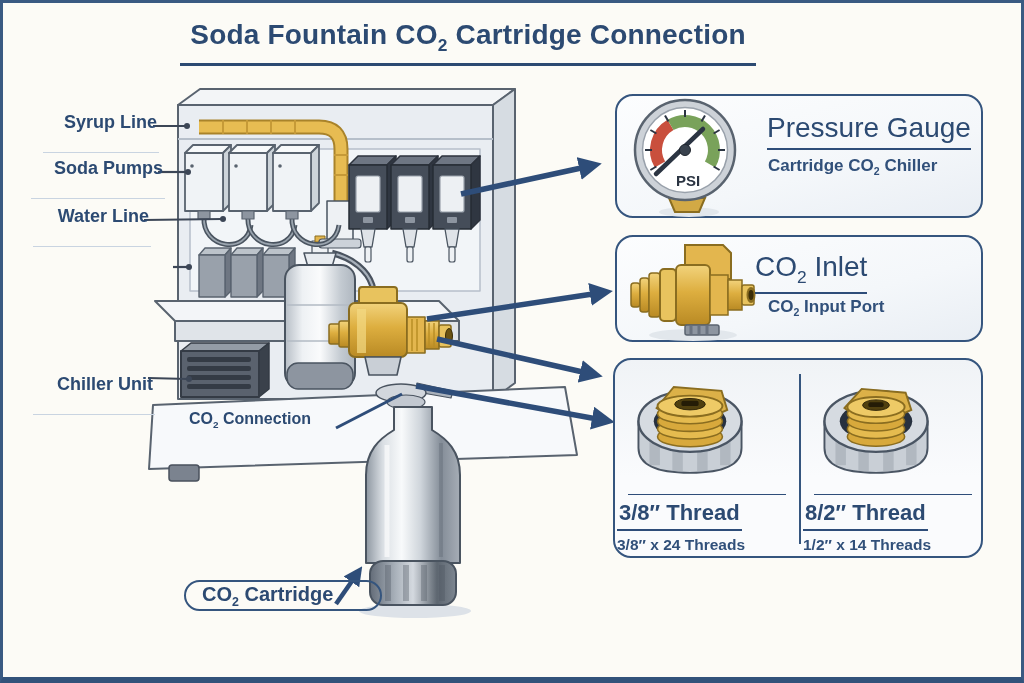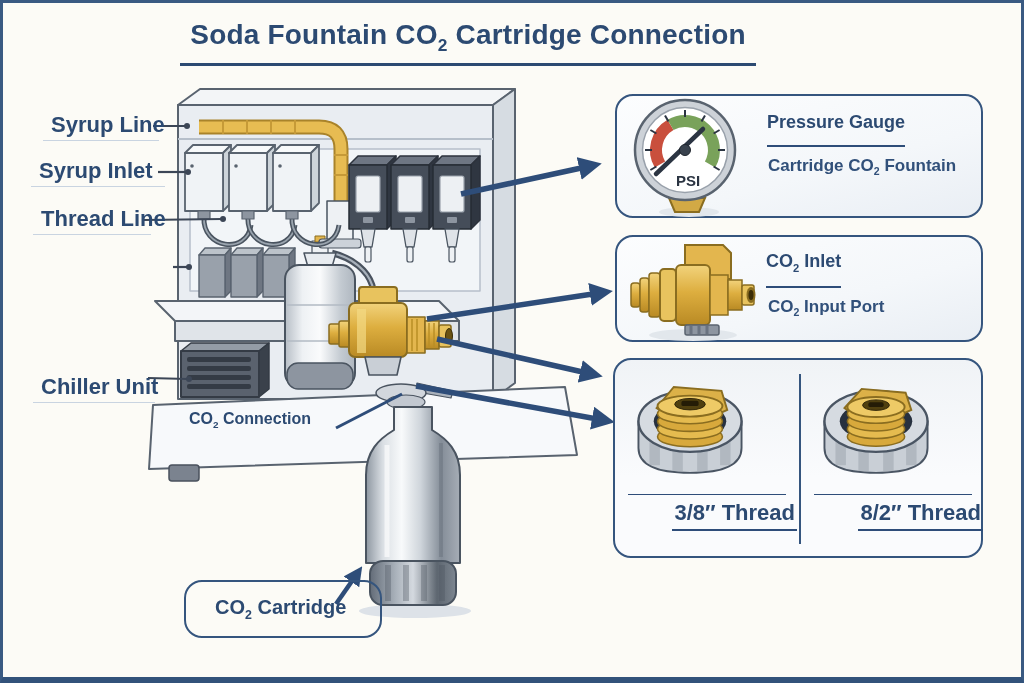--- a/index.html
+++ b/index.html
@@ -5,43 +5,43 @@
   html,body{margin:0;padding:0;background:#e8e8e8;}
   #frame{
     position:relative;width:1024px;height:683px;box-sizing:border-box;
     background:#fcfbf6;overflow:hidden;
     border:3px solid #3a5a82;border-bottom:6px solid #32527a;
     font-family:"Liberation Sans","DejaVu Sans",sans-serif;
     color:#2c4a72;
   }
   svg{display:block;}
   #art{position:absolute;left:0;top:0;}
-  .lbl{position:absolute;font-weight:bold;font-size:22px;color:#2c4a72;
-       white-space:nowrap;text-align:left;
-       border-bottom:1.5px solid #c9d4e1;padding:0 2px 3px 8px;line-height:1.1;}
+  .lbl{position:absolute;font-weight:bold;font-size:18px;color:#2c4a72;
+       white-space:nowrap;text-align:right;
+       border-bottom:1.5px solid #c9d4e1;padding:0 2px 19px 8px;line-height:1.1;}
   sub{font-size:0.62em;}
   .title-wrap{position:absolute;left:120px;top:16px;width:690px;text-align:center;}
   .title-wrap .t{display:inline-block;font-size:28px;font-weight:bold;letter-spacing:.2px;
        color:#2c4a72;border-bottom:3px solid #2c4a72;padding:0 10px 7px;}
   .callout{position:absolute;border:2.5px solid #35557e;border-radius:18px;box-sizing:border-box;
        background:linear-gradient(165deg,#fcfdfe 0%,#f4f7fa 60%,#e9eef4 100%);}
-  .c-title{display:inline-block;font-size:18px;font-weight:bold;color:#2c4a72;
-       border-bottom:2px solid #2e4d79;padding-bottom:12px;white-space:nowrap;}
+  .c-title{display:inline-block;font-size:28px;font-weight:normal;color:#2c4a72;
+       border-bottom:2px solid #2e4d79;padding-bottom:4px;white-space:nowrap;}
   .c-desc{font-size:17px;font-weight:bold;color:#31507a;white-space:nowrap;}
   .icon-abs{position:absolute;}
-  .half{position:absolute;top:0;height:100%;width:180px;text-align:right;}
+  .half{position:absolute;top:0;height:100%;width:180px;text-align:left;}
   .half .rule{margin:2px auto 5px;width:88%;border-top:1.6px solid #2e4d79;}
   .t-title{display:inline-block;font-size:22px;font-weight:bold;color:#2c4a72;
        border-bottom:2px solid #2e4d79;padding:0 2px 3px;white-space:nowrap;}
   .t-spec{margin-top:5px;font-size:15.5px;font-weight:bold;color:#31507a;white-space:nowrap;}
   .divider{position:absolute;left:184px;top:14px;bottom:12px;width:2px;background:#35557e;}
   .co2conn{position:absolute;left:186px;top:407px;font-size:16px;font-weight:bold;white-space:nowrap;}
-  .cartbox{position:absolute;left:181px;top:577px;width:198px;height:58px;box-sizing:border-box;
+  .cartbox{position:absolute;left:181px;top:577px;width:198px;height:31px;box-sizing:border-box;
        border:2.5px solid #35557e;border-radius:18px;display:flex;align-items:center;
-       padding-left:29px;font-size:20px;font-weight:bold;white-space:nowrap;background:transparent;}
+       padding-left:16px;font-size:20px;font-weight:bold;white-space:nowrap;background:transparent;}
 </style>
 </head>
 <body>
 
 <div id="frame">
 
   <svg id="art" width="1024" height="683" viewBox="0 0 1024 683">
     <defs>
       <linearGradient id="gChrome" x1="0" y1="0" x2="1" y2="0">
         <stop offset="0" stop-color="#8e97a1"></stop>
@@ -259,22 +259,22 @@
       <line x1="413" y1="383" x2="605" y2="418" marker-end="url(#ah)"></line>
       <line x1="333" y1="601" x2="356" y2="568" stroke-width="4.5" marker-end="url(#ah)"></line>
     </g>
   </svg>
 
   <div class="title-wrap">
     <span class="t"><span>Soda Fountain CO</span><sub>2</sub><span> Cartridge Connection</span></span>
   </div>
 
   <div class="lbl" style="left:40px;top:110px;width:106px"><span>Syrup Line</span></div>
-  <div class="lbl" style="left:28px;top:156px;width:124px"><span>Syrup Inlet</span></div>
-  <div class="lbl" style="left:30px;top:204px;width:108px"><span>Thread Line</span></div>
+  <div class="lbl" style="left:28px;top:156px;width:124px"><span>Soda Pumps</span></div>
+  <div class="lbl" style="left:30px;top:204px;width:108px"><span>Water Line</span></div>
   <div class="lbl" style="left:30px;top:372px;width:112px"><span>Chiller Unit</span></div>
 
   <div class="co2conn">
     <span>CO</span><sub>2</sub><span> Connection</span>
   </div>
 
   <div class="cartbox">
     <span><span>CO</span><sub>2</sub><span> Cartridge</span></span>
   </div>
 
@@ -299,42 +299,42 @@
         <line x1="88.6" y1="70.5" x2="94.6" y2="74"></line>
       </g>
       <line x1="31" y1="78" x2="78" y2="33" stroke="#2b3442" stroke-width="4.5" stroke-linecap="round"></line>
       <circle cx="60" cy="54" r="5.5" fill="#39424e" stroke="#20262e"></circle>
       <text x="63" y="90" text-anchor="middle" font-size="15" font-weight="bold" fill="#2b3442" font-family="Liberation Sans, DejaVu Sans, sans-serif">PSI</text>
     </svg>
     <div style="position:absolute;left:150px;top:16px">
       <span class="c-title">Pressure Gauge</span>
     </div>
     <div class="c-desc" style="position:absolute;left:151px;top:60px">
-      <span>Cartridge CO</span><sub>2</sub><span> Fountain</span>
+      <span>Cartridge CO</span><sub>2</sub><span> Chiller</span>
     </div>
   </div>
 
   <div class="callout" style="left:612px;top:232px;width:368px;height:107px">
     <svg class="icon-abs" style="left:10px;top:2px" width="132" height="104" viewBox="0 0 132 104">
       <ellipse cx="66" cy="96" rx="44" ry="6" fill="#e2e7ec"></ellipse>
       <polygon points="58,6 96,6 104,14 104,40 66,40 58,32" fill="#e3b64e" stroke="#8a6d20" stroke-width="2"></polygon>
       <rect x="4" y="44" width="9" height="24" rx="3" fill="url(#gGold)" stroke="#8a6d20" stroke-width="1.5"></rect>
       <rect x="13" y="39" width="9" height="34" rx="3" fill="url(#gGold)" stroke="#8a6d20" stroke-width="1.5"></rect>
       <rect x="22" y="34" width="11" height="44" rx="3" fill="url(#gGold)" stroke="#8a6d20" stroke-width="1.5"></rect>
       <rect x="33" y="30" width="16" height="52" rx="4" fill="#e8c35e" stroke="#8a6d20" stroke-width="2"></rect>
       <rect x="49" y="26" width="34" height="60" rx="5" fill="url(#gGold)" stroke="#8a6d20" stroke-width="2"></rect>
       <rect x="83" y="36" width="18" height="40" fill="#e3b64e" stroke="#8a6d20" stroke-width="1.5"></rect>
       <rect x="101" y="41" width="14" height="30" fill="url(#gGold)" stroke="#8a6d20" stroke-width="1.5"></rect>
       <rect x="115" y="46" width="12" height="20" rx="2" fill="#e8c35e" stroke="#8a6d20" stroke-width="1.5"></rect>
       <ellipse cx="124" cy="56" rx="4.5" ry="8" fill="#8a6d20"></ellipse>
       <ellipse cx="124" cy="56" rx="2.5" ry="5" fill="#3c2e08"></ellipse>
       <rect x="58" y="86" width="34" height="10" rx="2" fill="#8d95a0" stroke="#59636f" stroke-width="1.5"></rect>
       <path d="M64,87 L64,95 M72,87 L72,95 M80,87 L80,95" stroke="#6a7380" stroke-width="3"></path>
     </svg>
-    <div style="position:absolute;left:149px;top:14px">
+    <div style="position:absolute;left:138px;top:14px">
       <span class="c-title"><span>CO</span><sub>2</sub><span> Inlet</span></span>
     </div>
     <div class="c-desc" style="position:absolute;left:151px;top:60px">
       <span>CO</span><sub>2</sub><span> Input Port</span>
     </div>
   </div>
 
   <div class="callout" style="left:610px;top:355px;width:370px;height:200px;background:linear-gradient(#f0f3f6,#fafbfd 60%)">
     <div class="divider"></div>
 
@@ -348,35 +348,37 @@
         <ellipse cx="75" cy="74" rx="34" ry="10.5" fill="#d8a93c" stroke="#8a6d20" stroke-width="1.6"></ellipse>
         <ellipse cx="75" cy="66" rx="34" ry="10.5" fill="#e5bb4f" stroke="#8a6d20" stroke-width="1.6"></ellipse>
         <ellipse cx="75" cy="58" rx="34" ry="10.5" fill="#d8a93c" stroke="#8a6d20" stroke-width="1.6"></ellipse>
         <ellipse cx="75" cy="50" rx="34" ry="10.5" fill="#e5bb4f" stroke="#8a6d20" stroke-width="1.6"></ellipse>
         <ellipse cx="75" cy="42" rx="34" ry="11" fill="#eeca66" stroke="#8a6d20" stroke-width="2"></ellipse>
         <ellipse cx="75" cy="40" rx="16" ry="6" fill="#50400f" stroke="#2e2408"></ellipse>
         <rect x="66" y="36.5" width="18" height="5.5" rx="2" fill="#241c06"></rect>
       </svg>
       <div class="rule"></div>
       <span class="t-title">3/8″ Thread</span>
+      <div class="t-spec">3/8″ x 24 Threads</div>
     </div>
 
     <div class="half" style="left:188px">
       <svg width="146" height="126" viewBox="0 0 150 132" style="margin-top:6px">
         <path d="M 21 58 L 21 86 Q 21 112 75 112 Q 129 112 129 86 L 129 58 Z" fill="#c9cfd6" stroke="#4a5563" stroke-width="2"></path>
         <path d="M38,70 L38,104 M62,74 L62,110 M88,74 L88,110 M112,70 L112,104" stroke="#9aa2ac" stroke-width="11" opacity=".5"></path>
         <ellipse cx="75" cy="58" rx="54" ry="32" fill="#d6dbe1" stroke="#4a5563" stroke-width="2.5"></ellipse>
         <ellipse cx="75" cy="58" rx="38" ry="20" fill="#27313f"></ellipse>
         <polygon points="42,44 60,24 106,28 112,46 94,54 56,54" fill="#dcb148" stroke="#8a6d20" stroke-width="2"></polygon>
         <ellipse cx="75" cy="74" rx="30" ry="10" fill="#d8a93c" stroke="#8a6d20" stroke-width="1.6"></ellipse>
         <ellipse cx="75" cy="66" rx="30" ry="10" fill="#e5bb4f" stroke="#8a6d20" stroke-width="1.6"></ellipse>
         <ellipse cx="75" cy="58" rx="30" ry="10" fill="#d8a93c" stroke="#8a6d20" stroke-width="1.6"></ellipse>
         <ellipse cx="75" cy="50" rx="30" ry="10" fill="#e5bb4f" stroke="#8a6d20" stroke-width="1.6"></ellipse>
         <ellipse cx="75" cy="43" rx="30" ry="10.5" fill="#eeca66" stroke="#8a6d20" stroke-width="2"></ellipse>
         <ellipse cx="75" cy="41" rx="14" ry="5.5" fill="#50400f" stroke="#2e2408"></ellipse>
         <rect x="67" y="38" width="16" height="5" rx="2" fill="#241c06"></rect>
       </svg>
       <div class="rule"></div>
       <span class="t-title">8/2″ Thread</span>
+      <div class="t-spec">1/2″ x 14 Threads</div>
     </div>
   </div>
 
 </div>
 
 </body></html>

